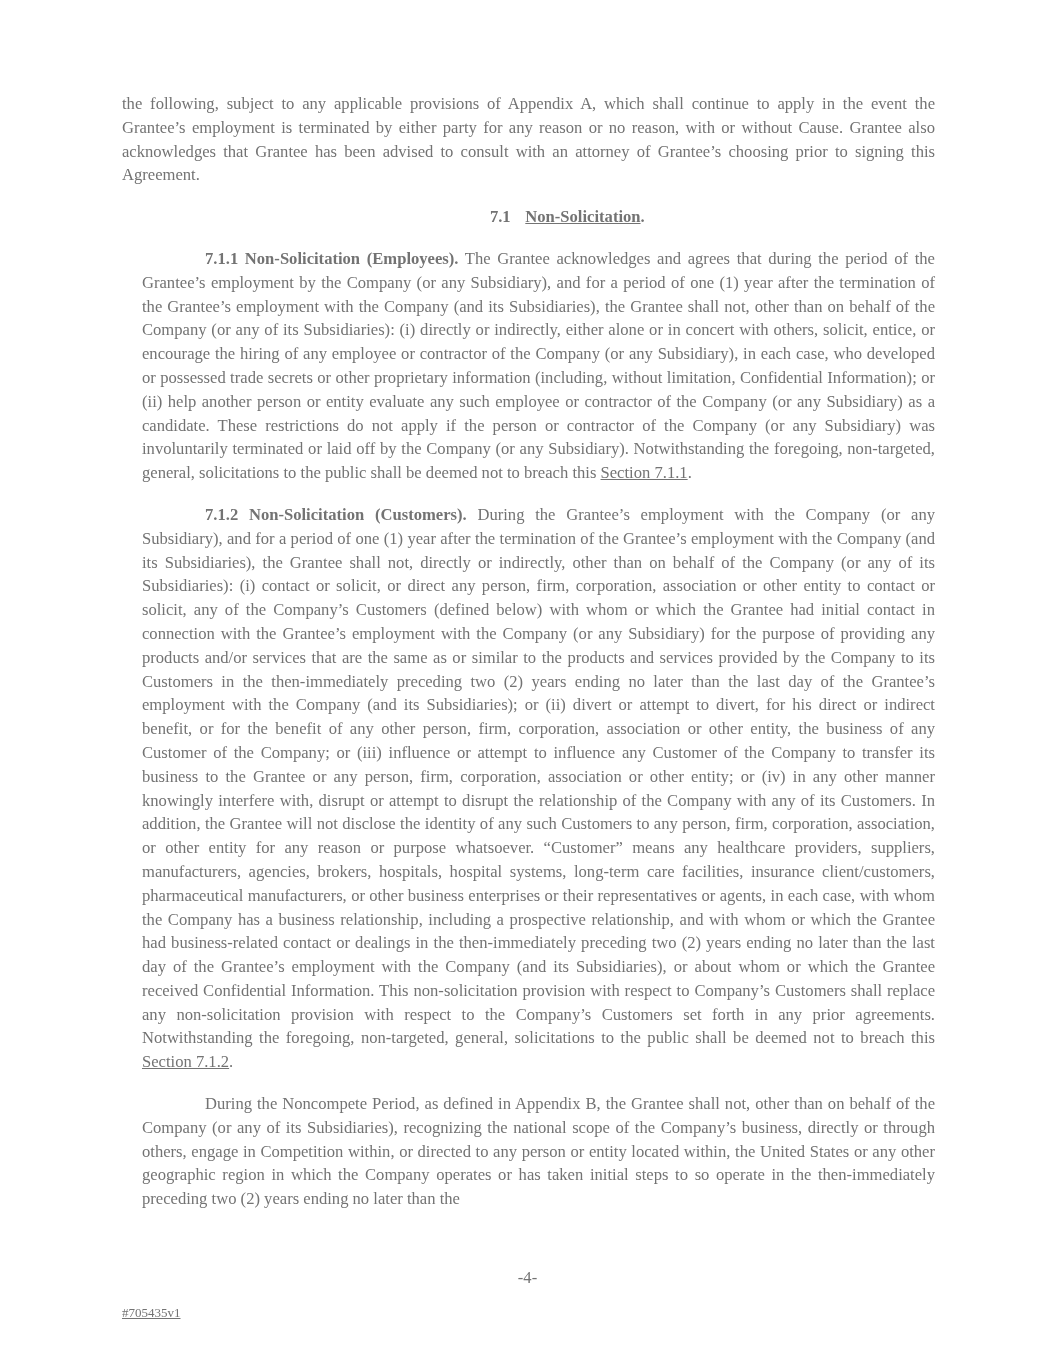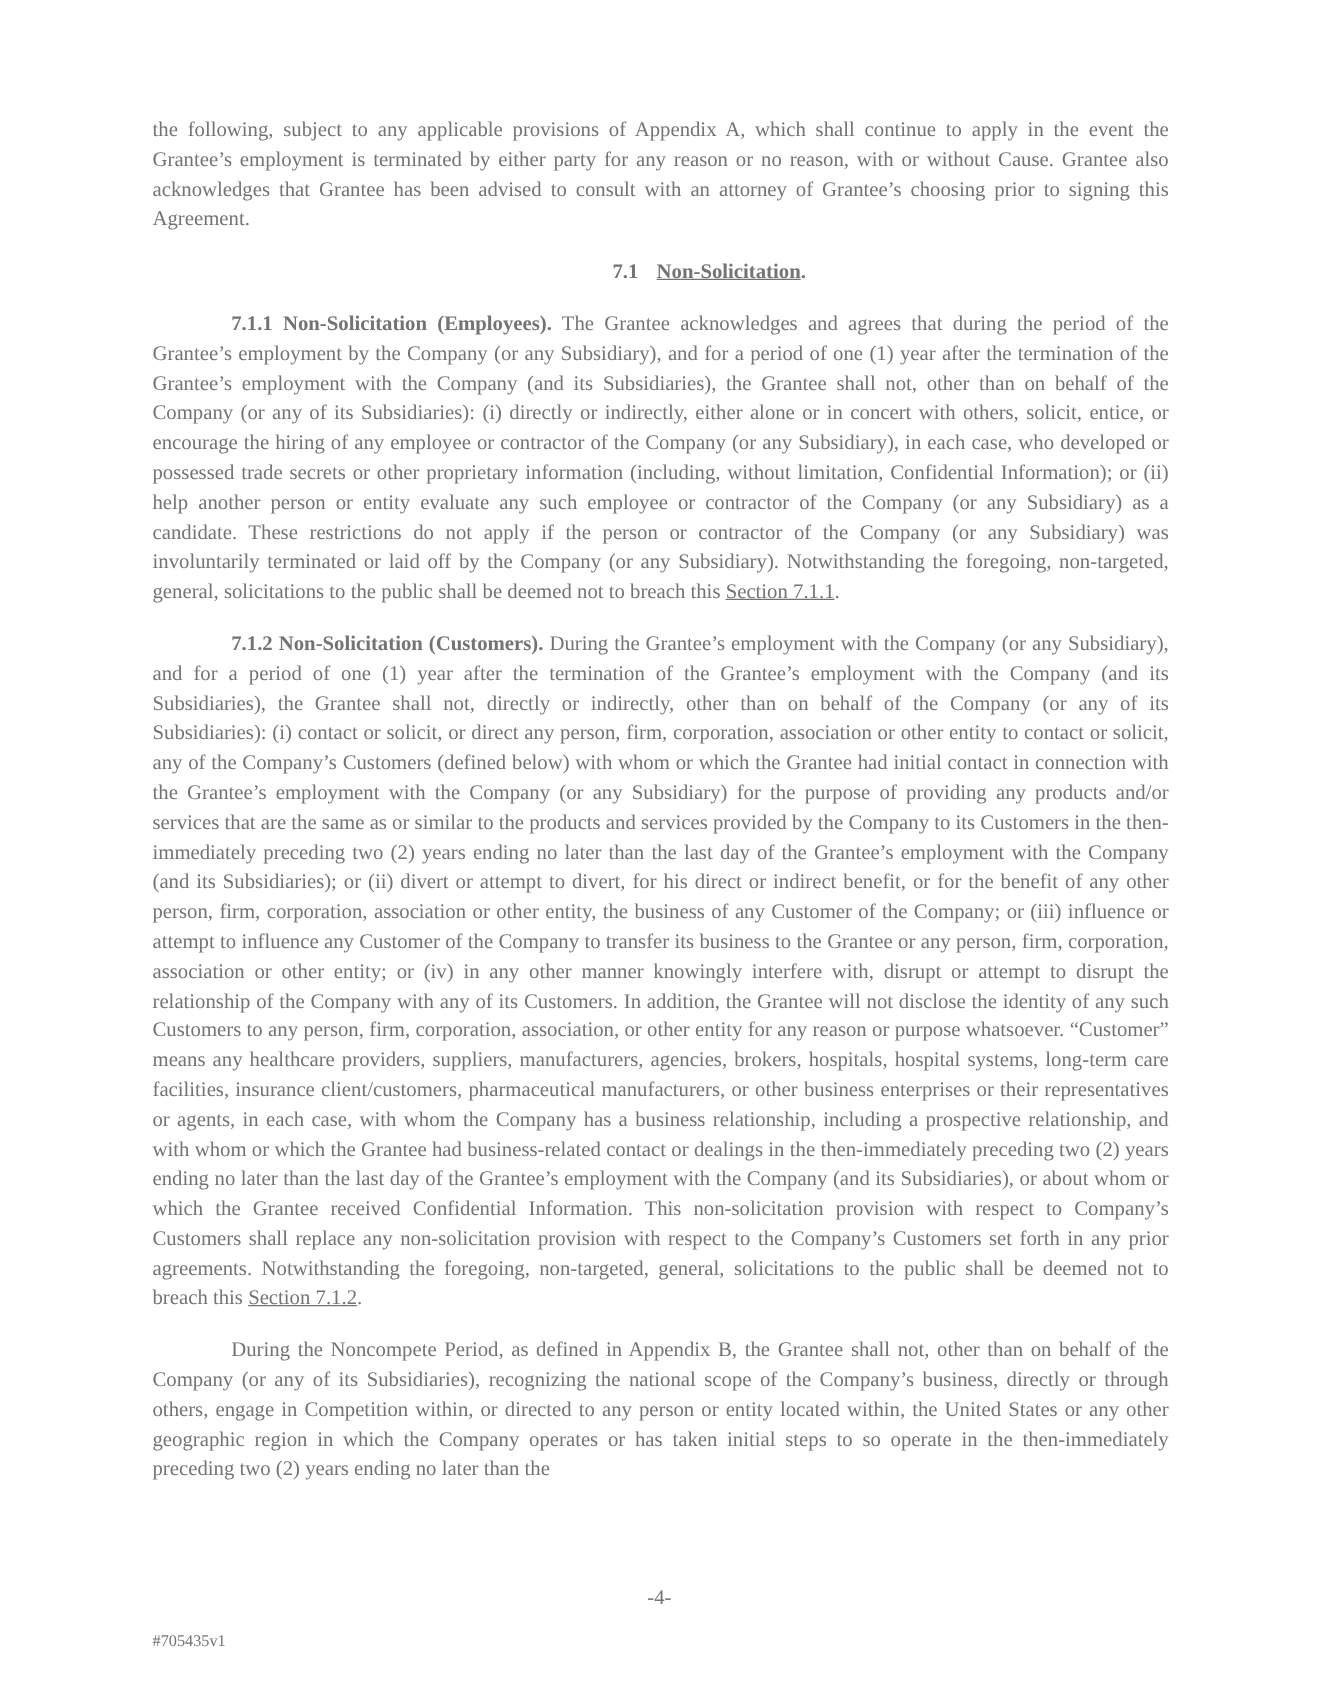--- a/index.html
+++ b/index.html
@@ -23,20 +23,21 @@
     width: 813px;
     font-size: 16.6px;
     line-height: 23.8px;
     text-align: justify;
   }
   .content p {
     margin: 0 0 18px 0;
   }
   p.indent {
     text-indent: 63px;
+    margin-left: 20px;
   }
   p.heading {
     margin-left: 63px;
     text-align: center;
     font-weight: bold;
   }
   .h-num {
     display: inline-block;
     min-width: 50px;
     font-weight: bold;
@@ -57,20 +58,21 @@
     right: 0;
     top: 1268px;
     text-align: center;
     font-size: 16.6px;
   }
   .doc-id {
     position: absolute;
     left: 122px;
     top: 1305px;
     font-size: 13px;
+    text-decoration: underline;
   }
 </style>
 </head>
 <body>
 
 <div class="page">
 
   <div class="content">
 
     <p>the following, subject to any applicable provisions of Appendix A, which shall continue to apply in the event the Grantee’s employment is terminated by either party for any reason or no reason, with or without Cause.  Grantee also acknowledges that Grantee has been advised to consult with an attorney of Grantee’s choosing prior to signing this Agreement.</p>

